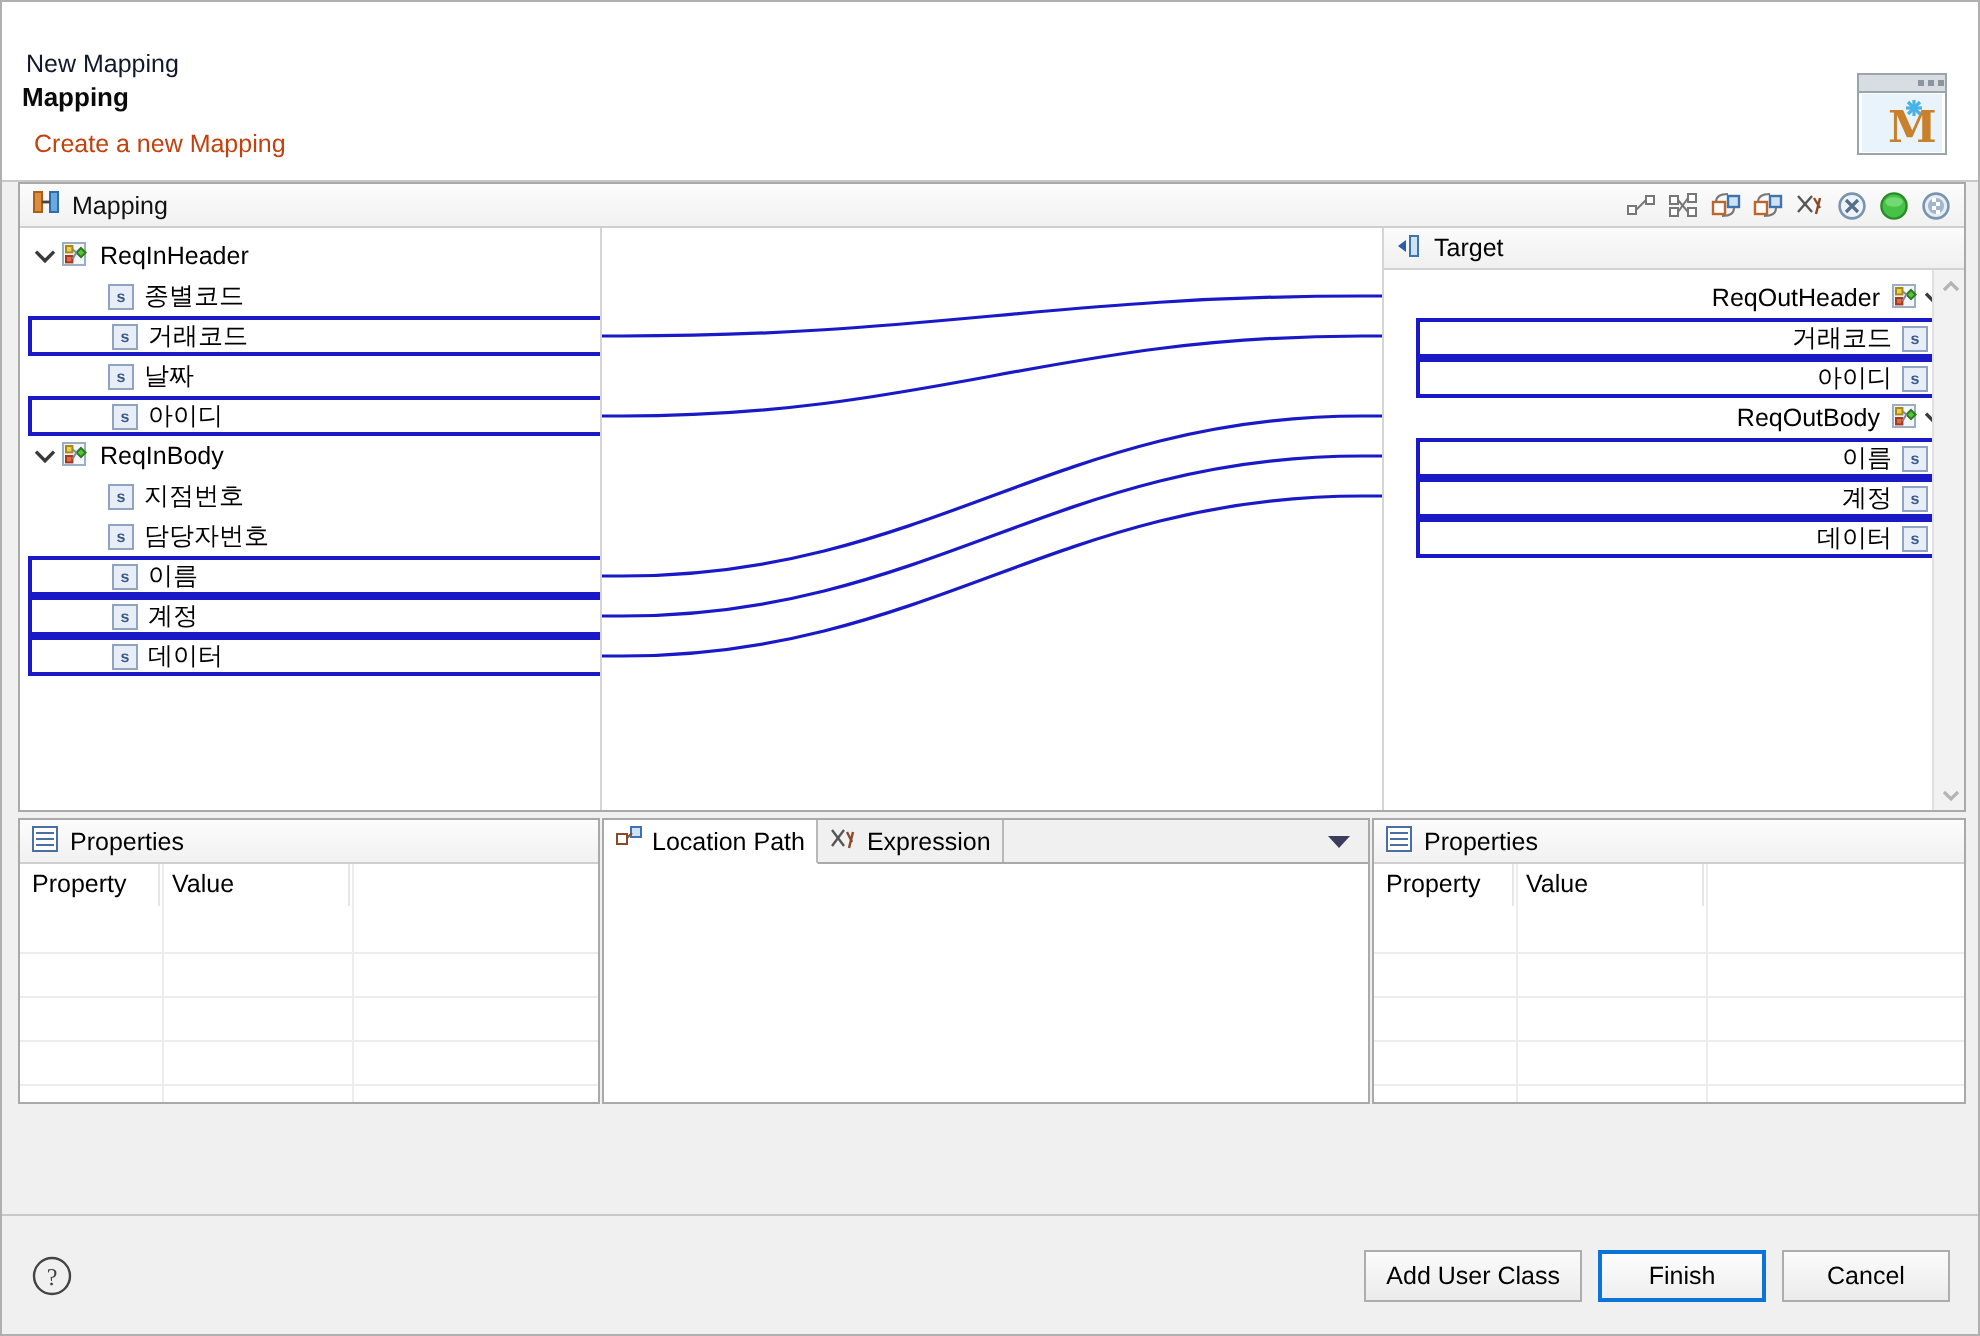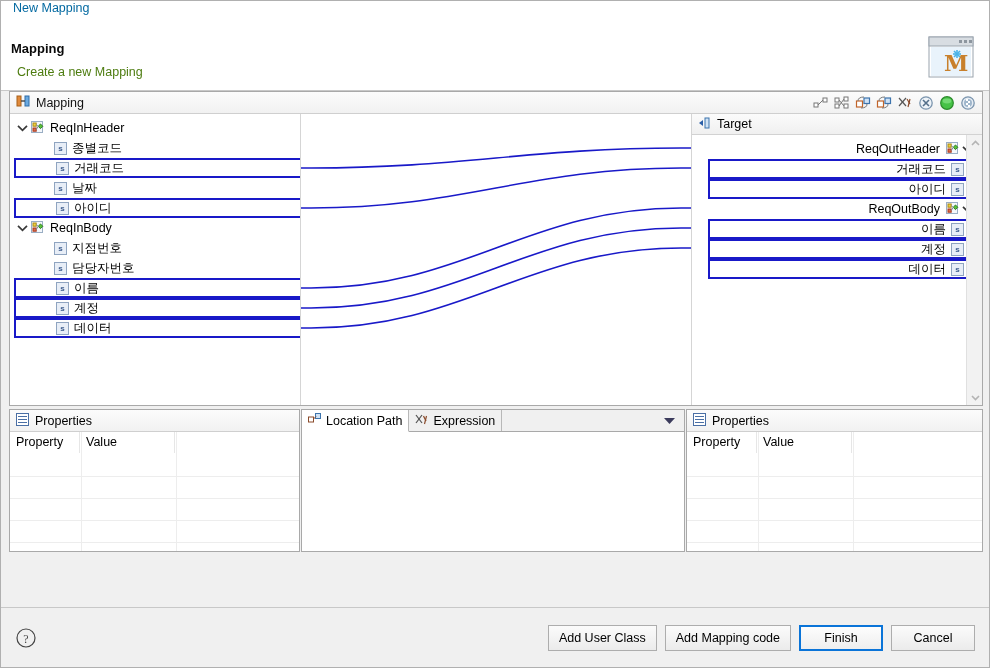--- a/index.html
+++ b/index.html
@@ -29,36 +29,36 @@
   .wiz-header {
     position: relative;
     height: 90px;
     background: #ffffff;
     border-bottom: 1px solid #c8c8c8;
     box-sizing: border-box;
     flex: none;
   }
   .wiz-crumb {
     position: absolute;
-    left: 12px; top: 0;
-    font-size: 12.5px;
-    color: #0369a1;
+    left: 12px; top: 24px;
+    font-size: 12.5px;
+    color: #0f172a;
   }
   .wiz-title {
     position: absolute;
     left: 10px; top: 40px;
     font-size: 13px;
     font-weight: bold;
     color: #0a0a0a;
   }
   .wiz-sub {
     position: absolute;
     left: 16px; top: 64px;
     font-size: 12.5px;
-    color: #4d7c0f;
+    color: #c2410c;
   }
   .wiz-banner {
     position: absolute;
     right: 8px; top: 32px;
     width: 62px; height: 52px;
   }
 
   
   .body-area {
     flex: 1 1 auto;
@@ -733,19 +733,18 @@
 
   <div class="footer">
     <span class="help-icon">
       <svg width="22" height="22" viewBox="0 0 22 22">
         <circle cx="11" cy="11" r="9" fill="none" stroke="#444" stroke-width="1.2"></circle>
         <text x="11" y="15.5" text-anchor="middle" font-family="Liberation Serif, serif" font-size="12" fill="#444">?</text>
       </svg>
     </span>
     <div class="btns">
       <button class="btn">Add User Class</button>
-      <button class="btn">Add Mapping code</button>
       <button class="btn default">Finish</button>
       <button class="btn">Cancel</button>
     </div>
   </div>
   <div class="bottom-strip"></div>
 </div>
 
 </body></html>

